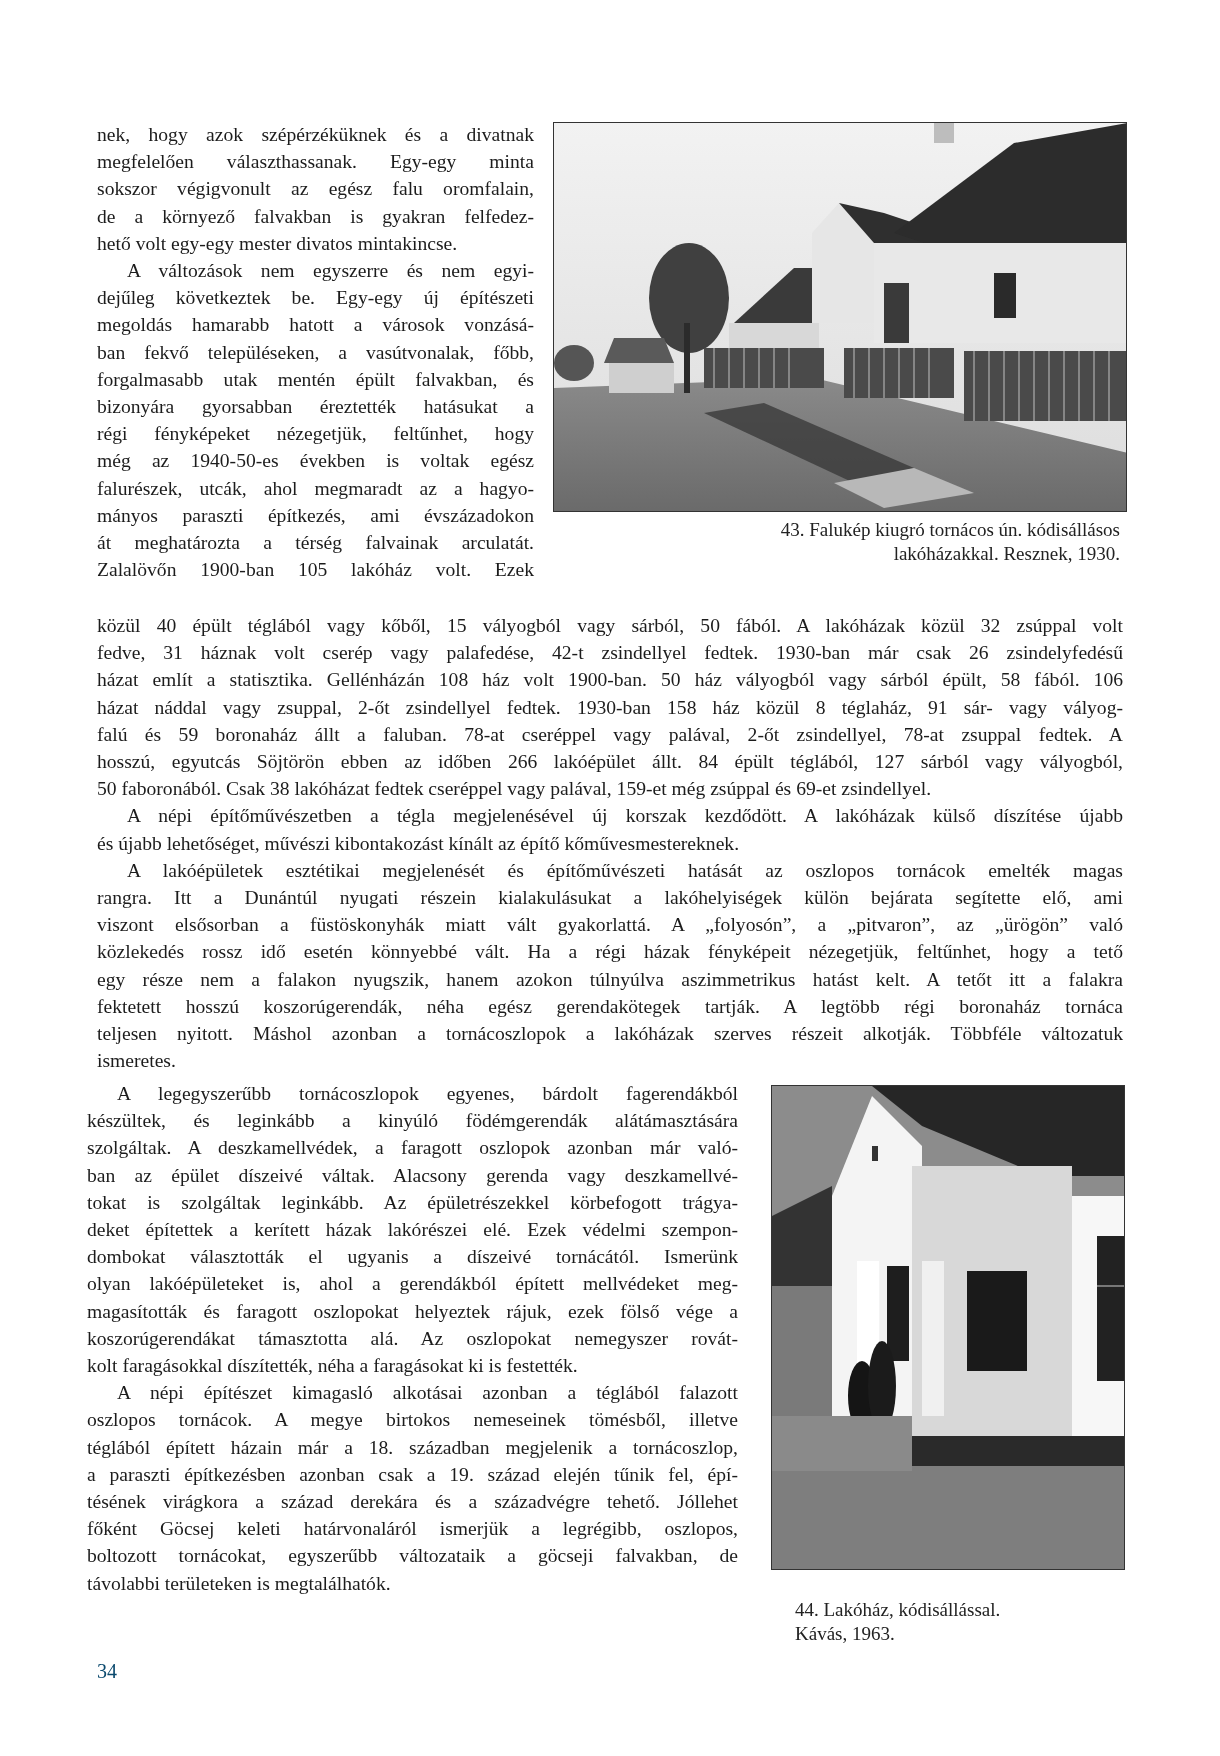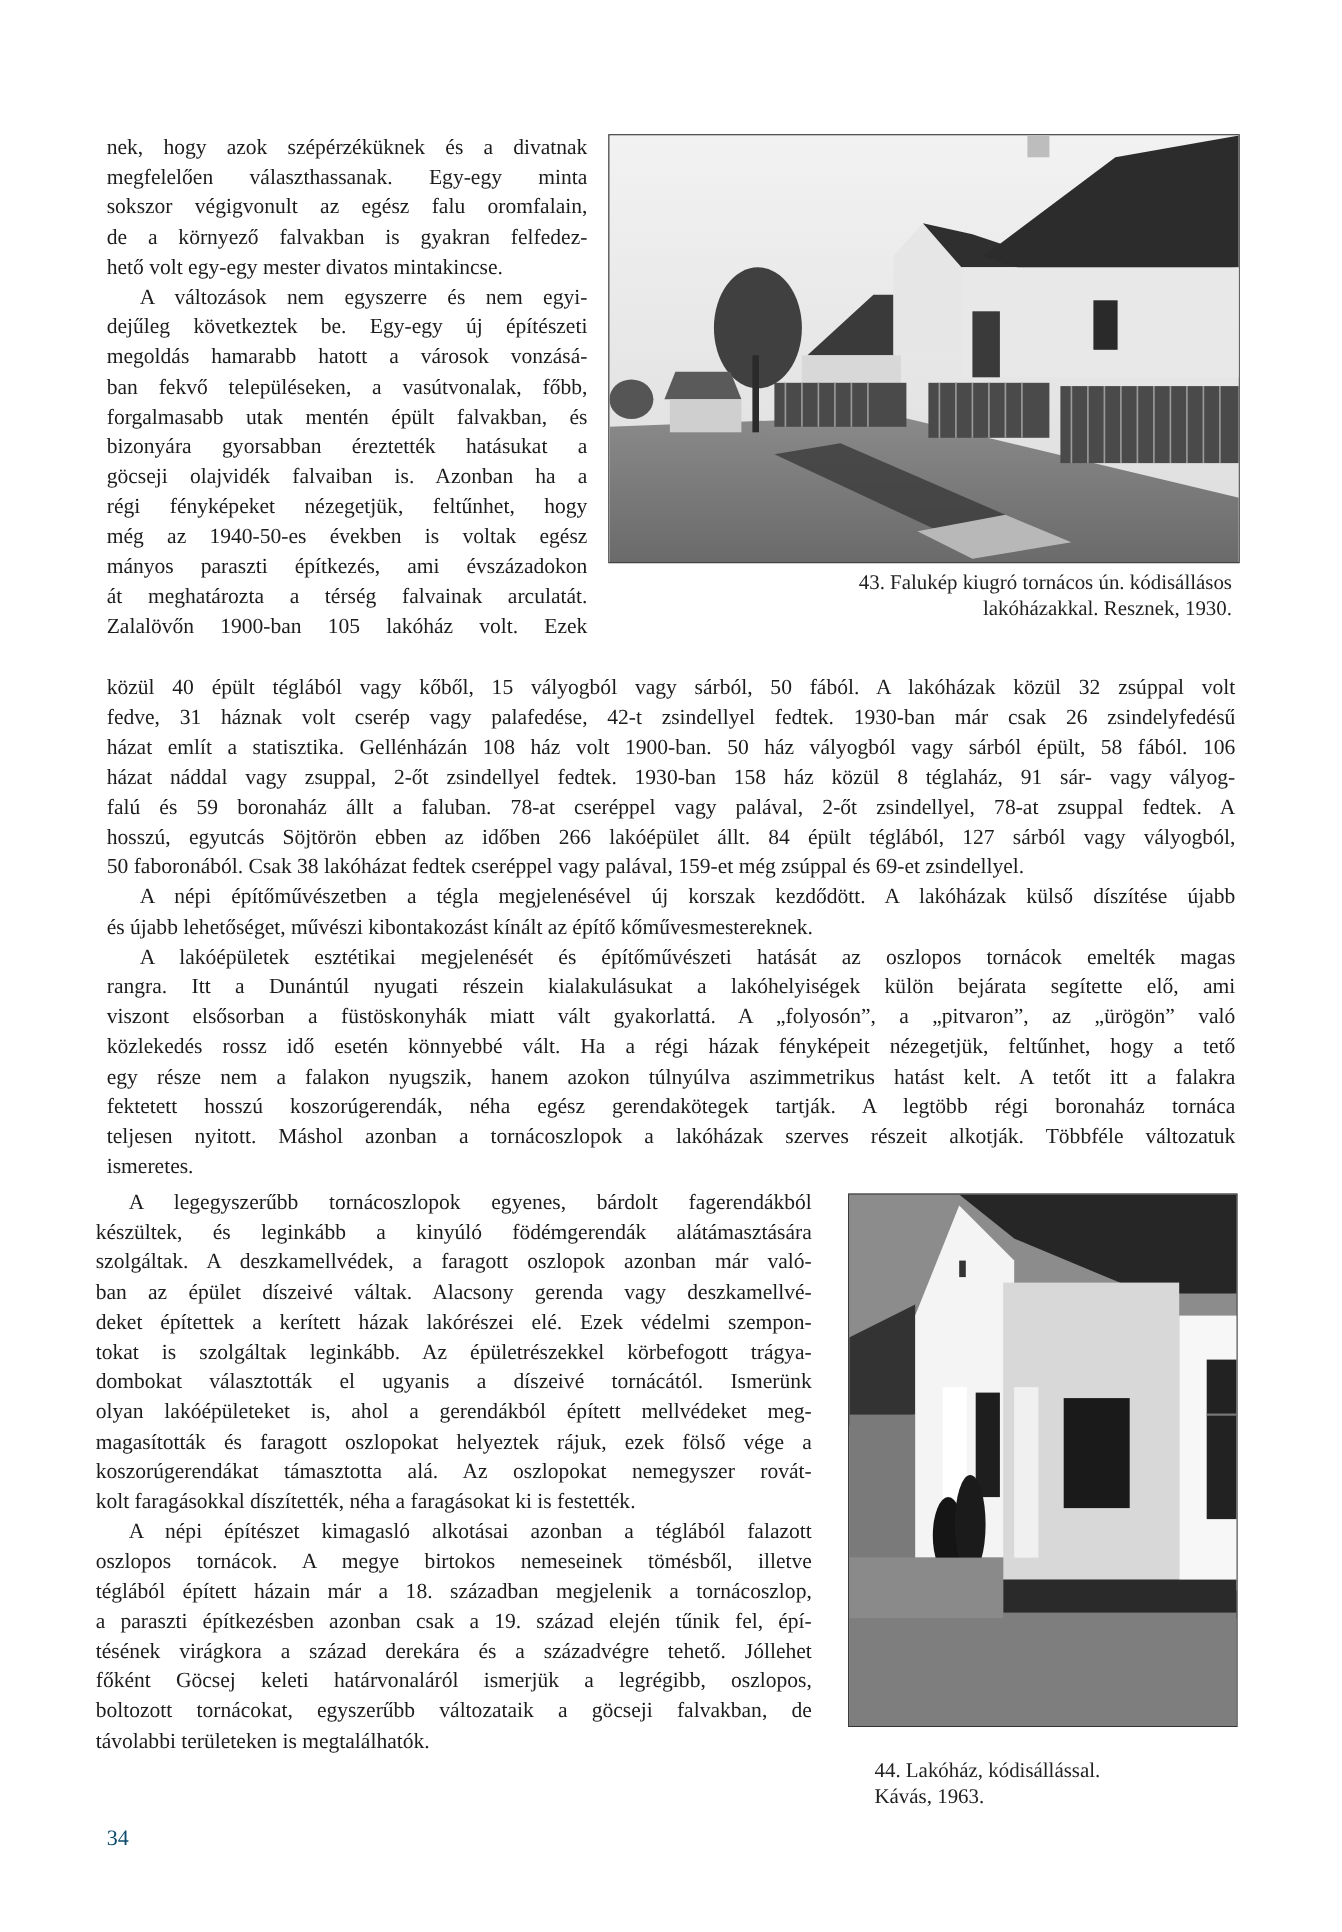--- a/index.html
+++ b/index.html
@@ -68,23 +68,23 @@
     <span class="line">megfelelően választhassanak. Egy-egy minta</span>
     <span class="line">sokszor végigvonult az egész falu oromfalain,</span>
     <span class="line">de a környező falvakban is gyakran felfedez-</span>
     <span class="line last">hető volt egy-egy mester divatos mintakincse.</span>
     <span class="line indent">A változások nem egyszerre és nem egyi-</span>
     <span class="line">dejűleg következtek be. Egy-egy új építészeti</span>
     <span class="line">megoldás hamarabb hatott a városok vonzásá-</span>
     <span class="line">ban fekvő településeken, a vasútvonalak, főbb,</span>
     <span class="line">forgalmasabb utak mentén épült falvakban, és</span>
     <span class="line">bizonyára gyorsabban éreztették hatásukat a</span>
-    <span class="line">göcseji olajvidék falvaiban is. Azonban ha a</span>
     <span class="line">régi fényképeket nézegetjük, feltűnhet, hogy</span>
     <span class="line">még az 1940-50-es években is voltak egész</span>
+    <span class="line">falurészek, utcák, ahol megmaradt az a hagyo-</span>
     <span class="line">mányos paraszti építkezés, ami évszázadokon</span>
     <span class="line">át meghatározta a térség falvainak arculatát.</span>
     <span class="line">Zalalövőn 1900-ban 105 lakóház volt. Ezek</span>
   </div>
 
   <div class="photo" style="left:553px; top:122px; width:574px; height:390px; background:#cfcfcf;">
     <svg width="574" height="390" viewBox="0 0 574 390">
       <defs>
         <linearGradient id="sky1" x1="0" y1="0" x2="0" y2="1">
           <stop offset="0" stop-color="#f2f2f2"></stop>
@@ -174,22 +174,22 @@
     <span class="line">fektetett hosszú koszorúgerendák, néha egész gerendakötegek tartják. A legtöbb régi boronaház tornáca</span>
     <span class="line">teljesen nyitott. Máshol azonban a tornácoszlopok a lakóházak szerves részeit alkotják. Többféle változatuk</span>
     <span class="line last">ismeretes.</span>
   </div>
 
   <div class="text-block" style="left:87px; top:1080px; width:651px;">
     <span class="line indent">A legegyszerűbb  tornácoszlopok egyenes, bárdolt fagerendákból</span>
     <span class="line">készültek, és leginkább a kinyúló födémgerendák alátámasztására</span>
     <span class="line">szolgáltak. A deszkamellvédek, a faragott oszlopok azonban már való-</span>
     <span class="line">ban az épület díszeivé váltak. Alacsony gerenda vagy deszkamellvé-</span>
+    <span class="line">tokat is szolgáltak leginkább. Az épületrészekkel körbefogott trágya-</span>
     <span class="line">deket építettek a kerített házak lakórészei elé. Ezek védelmi szempon-</span>
-    <span class="line">tokat is szolgáltak leginkább. Az épületrészekkel körbefogott trágya-</span>
     <span class="line">dombokat választották el ugyanis a díszeivé tornácától. Ismerünk</span>
     <span class="line">olyan lakóépületeket is, ahol a gerendákból épített mellvédeket meg-</span>
     <span class="line">magasították és faragott oszlopokat helyeztek rájuk, ezek fölső vége a</span>
     <span class="line">koszorúgerendákat támasztotta alá. Az oszlopokat nemegyszer rovát-</span>
     <span class="line last">kolt faragásokkal díszítették, néha a faragásokat ki is festették.</span>
     <span class="line indent">A népi építészet kimagasló alkotásai azonban a téglából falazott</span>
     <span class="line">oszlopos tornácok. A megye birtokos nemeseinek tömésből, illetve</span>
     <span class="line">téglából épített házain már a 18. században megjelenik a tornácoszlop,</span>
     <span class="line">a paraszti építkezésben azonban csak a 19. század elején tűnik fel, épí-</span>
     <span class="line">tésének virágkora a század derekára és a századvégre tehető. Jóllehet</span>

